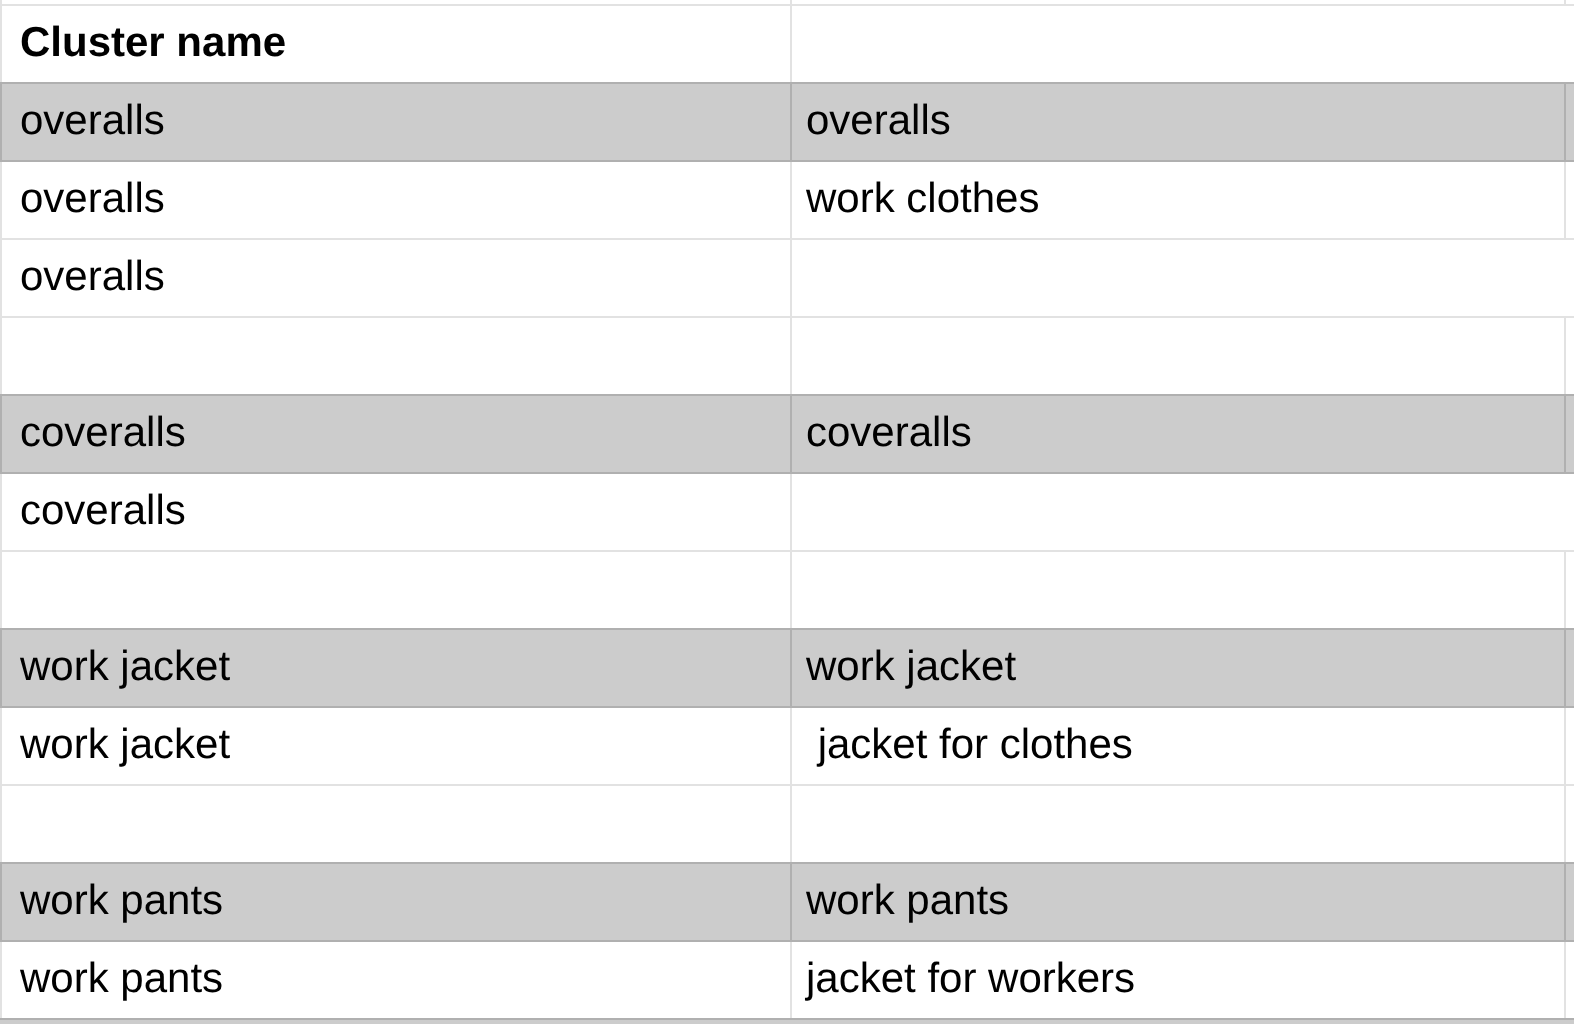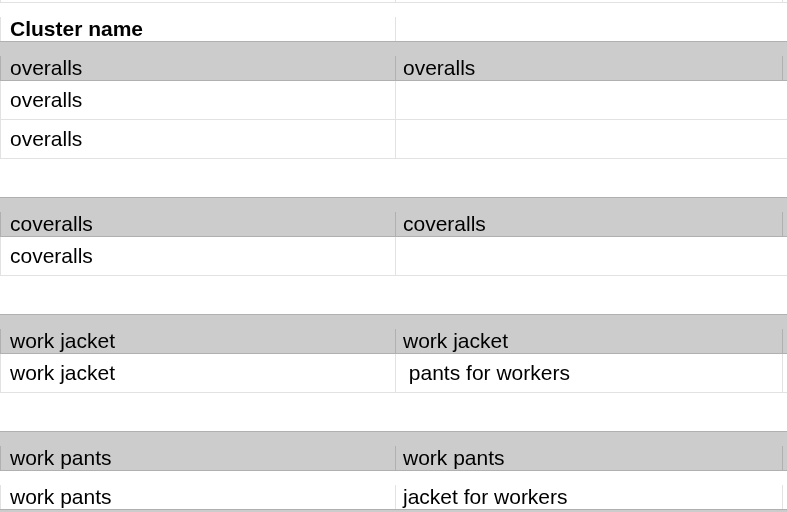--- a/index.html
+++ b/index.html
@@ -19,21 +19,20 @@
   }
   .row {
     display: flex;
     height: 39px;
     box-sizing: border-box;
     border-bottom: 1px solid var(--grid, #e2e2e2);
     background: #ffffff;
   }
   .row.dark-b {
     border-bottom-color: var(--dark, #b0b0b0);
-    align-items: flex-end;
   }
   .row.gray {
     background: var(--fill, #cccccc);
   }
   .cell {
     box-sizing: border-box;
     display: flex;
     align-items: center;
     white-space: pre;
     overflow: hidden;
@@ -89,20 +88,21 @@
   </div>
 
   <div id="rows">
       <div class="row gray dark-b">
     <div class="cell a">overalls</div>
     <div class="cell b">overalls</div>
     <div class="cell c"></div>
   </div>
       <div class="row">
     <div class="cell a">overalls</div>
+    <div class="cell b">work clothes</div>
     <div class="cell c"></div>
   </div>
       <div class="row">
     <div class="cell a">overalls</div>
     <div class="cell c"></div>
   </div>
       <div class="row dark-b">
     <div class="cell a"></div>
     <div class="cell b"></div>
     <div class="cell c"></div>
@@ -121,21 +121,21 @@
     <div class="cell b"></div>
     <div class="cell c"></div>
   </div>
       <div class="row gray dark-b">
     <div class="cell a">work jacket</div>
     <div class="cell b">work jacket</div>
     <div class="cell c"></div>
   </div>
       <div class="row">
     <div class="cell a">work jacket</div>
-    <div class="cell b"> pants for workers</div>
+    <div class="cell b"> jacket for clothes</div>
     <div class="cell c"></div>
   </div>
       <div class="row dark-b">
     <div class="cell a"></div>
     <div class="cell b"></div>
     <div class="cell c"></div>
   </div>
       <div class="row gray dark-b">
     <div class="cell a">work pants</div>
     <div class="cell b">work pants</div>

